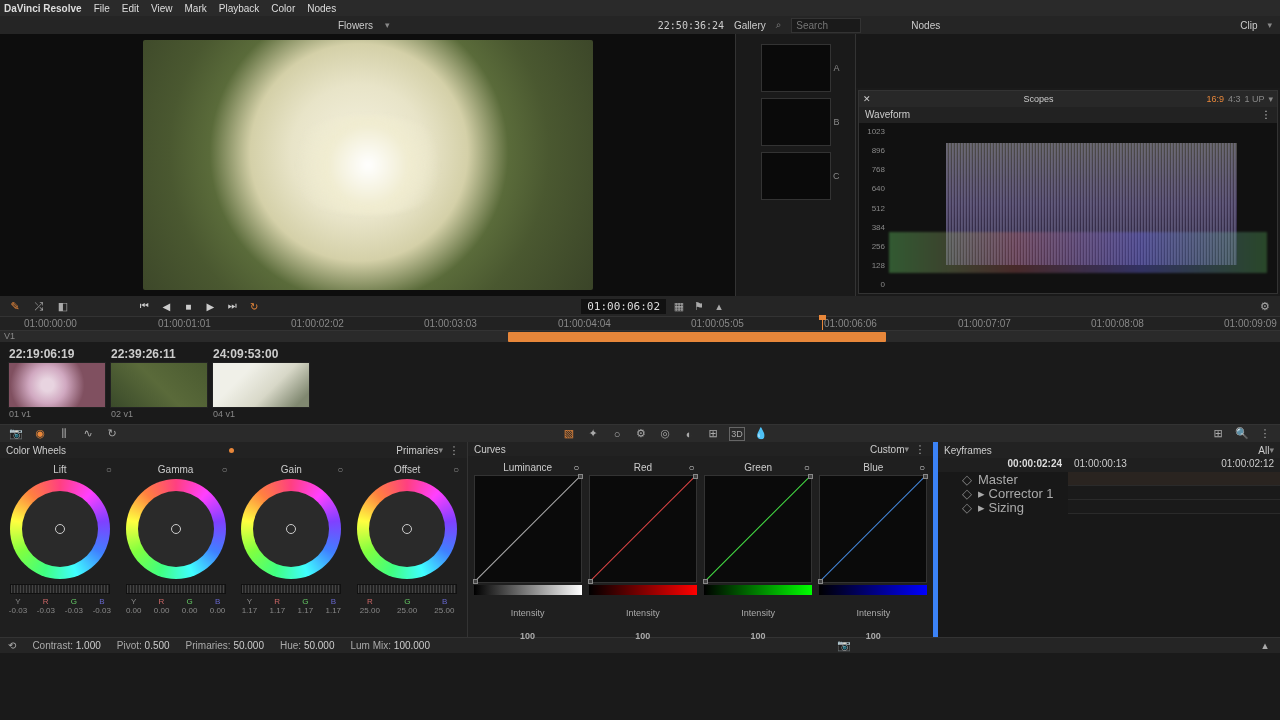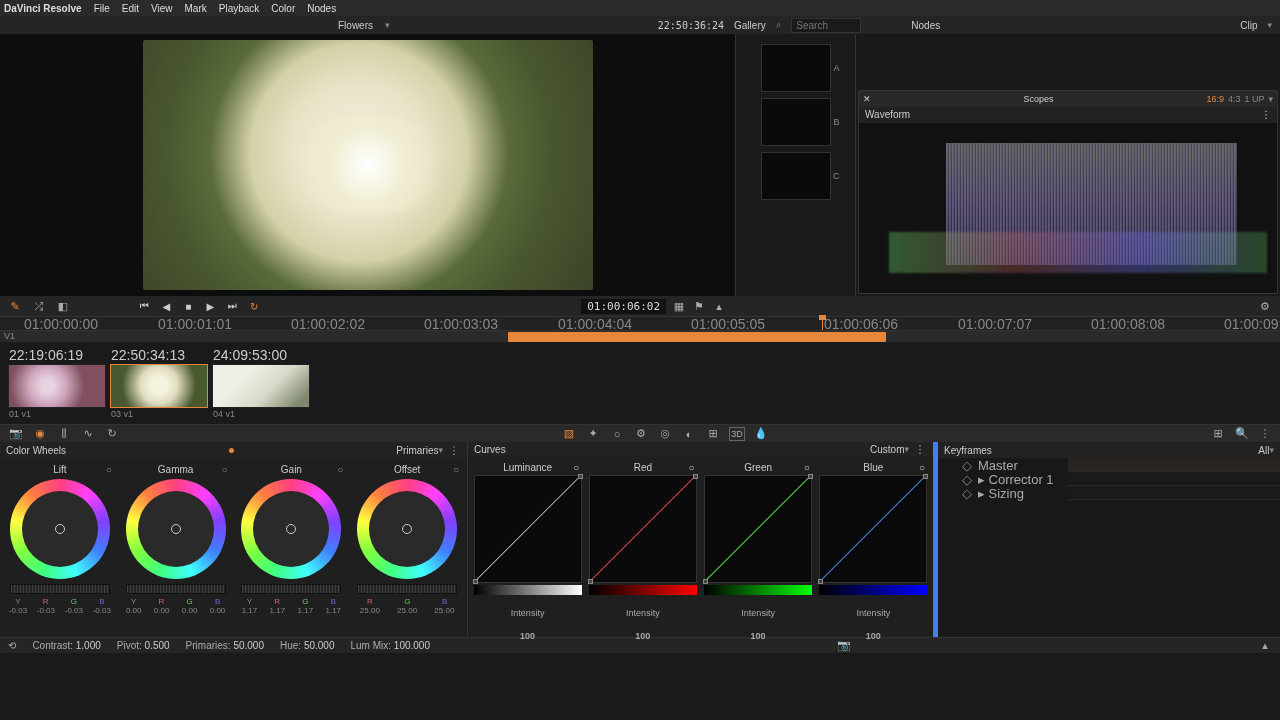--- a/index.html
+++ b/index.html
@@ -28,30 +28,30 @@
 .wf-canvas{width:100%;height:100%;position:relative;background:linear-gradient(to bottom,transparent 0%,transparent 100%)}
 .wf-canvas::before{content:"";position:absolute;left:15%;right:8%;top:10%;bottom:15%;background:repeating-linear-gradient(90deg,rgba(180,160,220,0.3) 0px,rgba(200,200,255,0.5) 1px,rgba(120,100,180,0.2) 2px,transparent 3px),linear-gradient(to bottom,rgba(255,255,200,0.3) 0%,rgba(150,120,200,0.4) 50%,rgba(80,60,140,0.3) 100%);opacity:0.8}
 .wf-canvas::after{content:"";position:absolute;left:0;right:0;bottom:10%;height:25%;background:linear-gradient(90deg,rgba(100,200,100,0.4),rgba(200,100,100,0.3),rgba(100,100,220,0.4),rgba(100,200,100,0.3));filter:blur(1px)}
 .transport{height:20px;background:#252525;display:flex;align-items:center;padding:0 8px;gap:6px}
 .transport-left{display:flex;gap:10px}
 .tico{width:14px;height:14px;cursor:pointer;display:flex;align-items:center;justify-content:center;color:#aaa;font-size:11px}
 .transport-center{flex:1;display:flex;justify-content:center;gap:6px}
 .play-btn{width:16px;height:14px;cursor:pointer;display:flex;align-items:center;justify-content:center;color:#ccc}
 .loop-btn{color:#e8873a}
 .tc-display{background:#111;padding:1px 6px;font-size:11px;font-family:monospace;color:#ddd}
-.ruler-row{height:14px;background:#222;display:flex;align-items:center;font-size:14px;position:relative;border-top:1px solid #333}
+.ruler-row{height:14px;background:#222;display:flex;align-items:center;font-size:10px;position:relative;border-top:1px solid #333}
 .ruler-row span{position:absolute;color:#888}
 .timeline-strip{height:12px;background:#2a2a2a;position:relative;border-top:1px solid #333}
 .timeline-strip .track-label{position:absolute;left:4px;top:0;font-size:9px;color:#888}
 .clip-bar{position:absolute;top:1px;height:10px;background:#e8873a;border-radius:1px}
 .playhead{position:absolute;top:0;bottom:0;width:1px;background:#e8873a}
 .playhead::before{content:"";position:absolute;top:-2px;left:-3px;width:7px;height:5px;background:#e8873a}
 .clips-row{height:82px;background:#1a1a1a;padding:4px 8px;display:flex;gap:4px}
 .clip-thumb{width:98px;display:flex;flex-direction:column}
-.clip-tc{font-size:14px;color:#ccc;padding:1px;font-weight:normal}
+.clip-tc{font-size:12px;color:#ccc;padding:1px;font-weight:bold}
 .clip-img{flex:1;background:#333;border:1px solid #222;position:relative}
 .clip-img.selected{border:1px solid #e8873a}
 .clip-label{font-size:9px;color:#888;padding:1px}
 .c1{background:radial-gradient(circle at 40% 50%,#e8d4e0 10%,#d0a8c0 30%,#805060 60%)}
 .c2{background:linear-gradient(45deg,#3a4a2a,#5a6a3a,#4a5a30)}
 .c3{background:radial-gradient(circle at 50% 48%,#f5f2e0 15%,#e0dcc0 35%,#4a5830 70%)}
 .c4{background:linear-gradient(135deg,#f0f0e8 30%,#d8d8c8 60%,#808870 90%)}
 .tool-row{height:18px;background:#2a2a2a;display:flex;align-items:center;padding:0 8px;gap:8px;border-top:1px solid #333}
 .tool-ico{width:16px;height:14px;cursor:pointer;color:#aaa;display:flex;align-items:center;justify-content:center;font-size:11px}
 .tool-ico.active{color:#e8873a}
@@ -161,20 +161,31 @@
           <span>4:3</span>
           <span>1 UP</span>
           <span class="dd">▾</span>
         </div>
       </div>
       <div class="waveform-header">
         <span>Waveform</span>
         <span>⋮</span>
       </div>
       <div class="waveform">
+        <div class="wf-scale">
+          <span>1023</span>
+            <span>896</span>
+            <span>768</span>
+            <span>640</span>
+            <span>512</span>
+            <span>384</span>
+            <span>256</span>
+            <span>128</span>
+            <span>0</span>
+        </div>
         <div class="wf-canvas"></div>
       </div>
     </div>
   </div>
 </div>
 
 <div class="transport">
   <div class="transport-left">
     <span class="tico" style="color:#e8873a">✎</span>
     <span class="tico">⤮</span>
@@ -215,23 +226,23 @@
   <div class="clip-bar" style="left:508px;width:378px"></div>
 </div>
 
 <div class="clips-row" id="clips-row">
     <div class="clip-thumb">
       <div class="clip-tc">22:19:06:19</div>
   <div class="clip-img c1"></div>
   <div class="clip-label">01  v1</div>
     </div>
     <div class="clip-thumb">
-      <div class="clip-tc">22:50:34:13</div>
-  <div class="clip-img c3 selected"></div>
-  <div class="clip-label">03  v1</div>
+      <div class="clip-tc">22:39:26:11</div>
+  <div class="clip-img c2"></div>
+  <div class="clip-label">02  v1</div>
     </div>
     <div class="clip-thumb">
       <div class="clip-tc">24:09:53:00</div>
   <div class="clip-img c4"></div>
   <div class="clip-label">04  v1</div>
     </div>
   </div>
 
 <div class="tool-row">
   <div class="tool-group">
@@ -419,20 +430,27 @@
       </div>
   </div>
 
   <div class="keyframes-panel">
     <div class="panel-header">
       <span>Keyframes</span>
       <span style="flex:1"></span>
       <span>All</span>
       <span class="dd">▾</span>
     </div>
+    <div class="kf-tc-row">
+      <div class="kf-tc-left">00:00:02:24</div>
+      <div style="flex:1;position:relative">
+        <span style="position:absolute;left:6px">01:00:00:13</span>
+        <span style="position:absolute;right:6px">01:00:02:12</span>
+      </div>
+    </div>
     <div class="kf-body" id="kf-body">
         <div class="kf-track">
           <div class="kf-track-label"><span class="kf-diamond">◇</span><span>Master</span></div>
   <div style="flex:1;height:100%;background:#2a2420;border-bottom:1px solid #2a2a2a"></div>
         </div>
         <div class="kf-track">
           <div class="kf-track-label"><span class="kf-diamond">◇</span><span style="margin-right:4px">▸</span><span>Corrector 1</span></div>
   <div style="flex:1;height:100%;background:#1a1a1a;border-bottom:1px solid #2a2a2a"></div>
         </div>
         <div class="kf-track">

